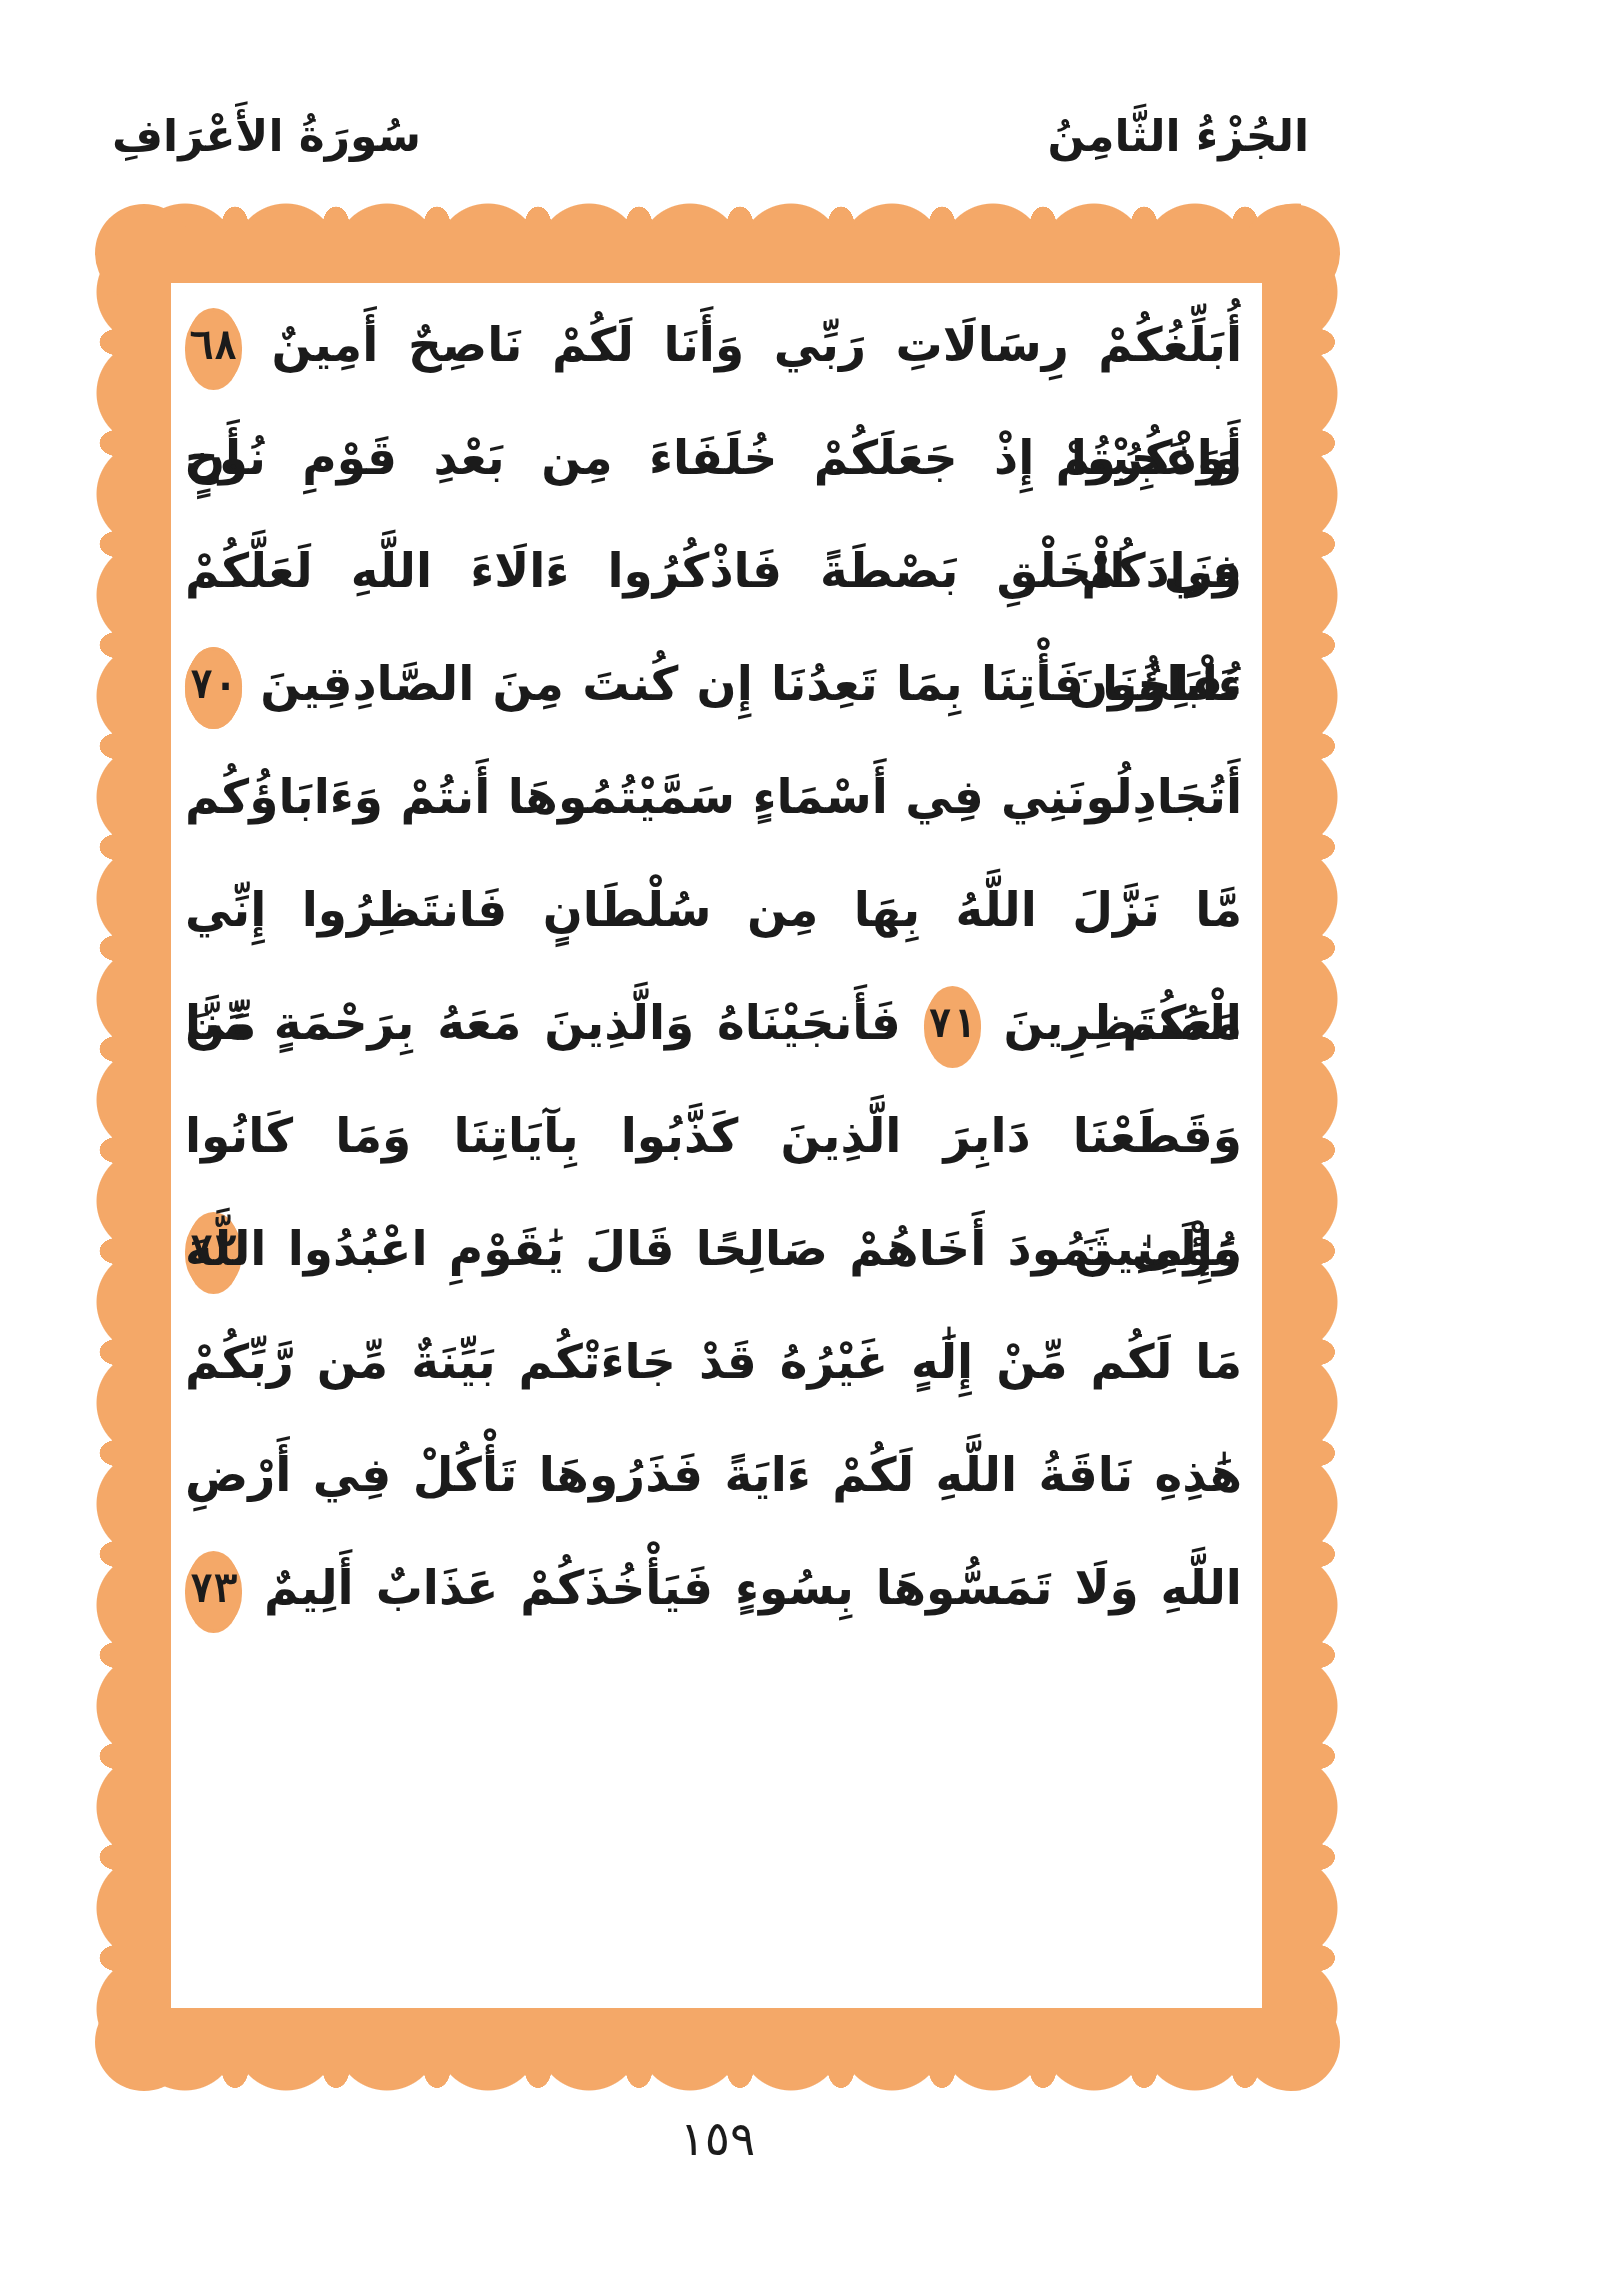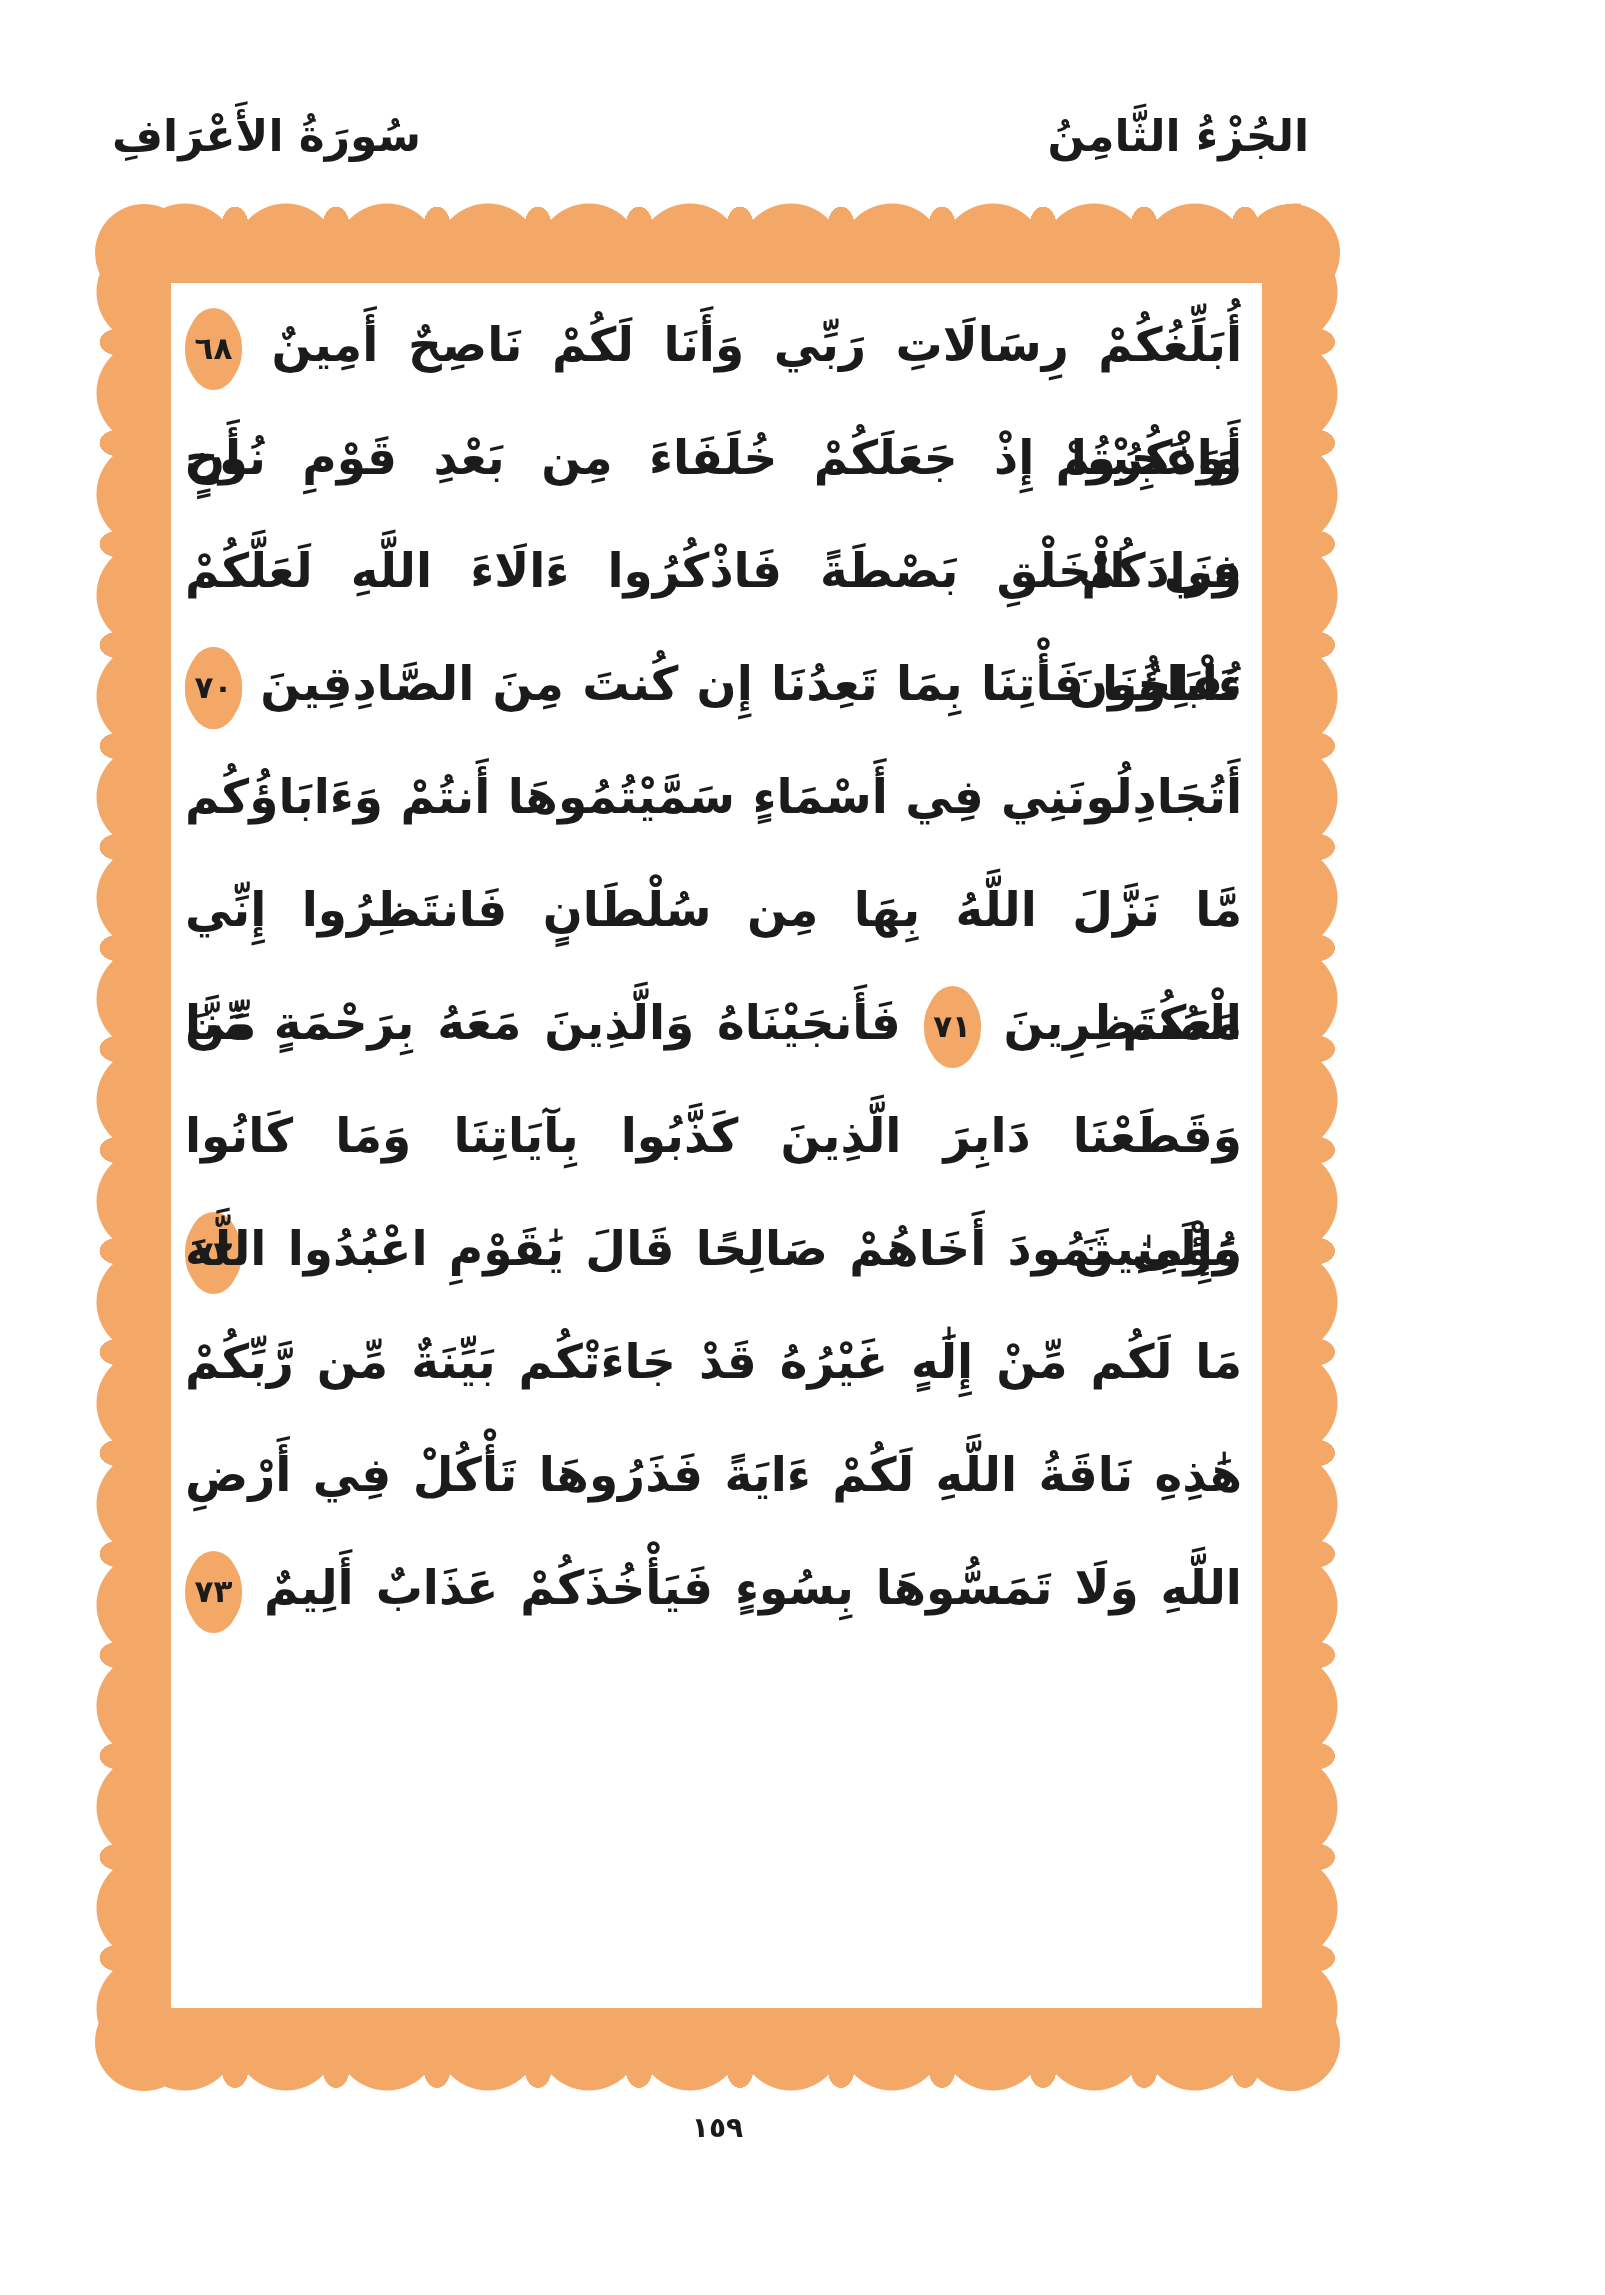--- a/index.html
+++ b/index.html
@@ -50,27 +50,27 @@
   .inner{position:absolute;left:82px;top:87px;right:84px;bottom:91px;background:var(--paper);}
 
   
   .textblock{position:absolute;left:185px;top:288px;width:1057px;}
   .qline{height:113px;line-height:113px;font-size:47px;font-weight:bold;
          direction:rtl;text-align:justify;text-align-last:justify;
          white-space:normal;color:var(--ink);}
   .vmarker{display:inline-flex;align-items:center;justify-content:center;
            width:57px;height:76px;border-radius:50% / 48%;
            background:var(--accent);color:var(--ink);
-           font-size:31px;font-weight:bold;line-height:1;
+           font-size:40px;font-weight:bold;line-height:1;
            vertical-align:middle;
-           box-shadow:0 -6px 0 -3px var(--accent),0 6px 0 -3px var(--accent);}
+           box-shadow:0 -6px 0 -3px var(--accent),0 6px 0 -3px var(--accent);font-family:Liberation Mono, monospace;}
 
   
   .folio{position:absolute;left:89px;width:1257px;top:2111px;text-align:center;
-         font-size:28px;font-weight:bold;color:var(--ink);direction:rtl;}
+         font-size:47px;font-weight:normal;color:var(--ink);direction:rtl;}
 </style>
 </head>
 <body>
 
 <div class="page">
 
   <div class="running-head head-left">سُورَةُ الأَعْرَافِ</div>
 
   <div class="running-head head-right">الجُزْءُ الثَّامِنُ</div>
 

